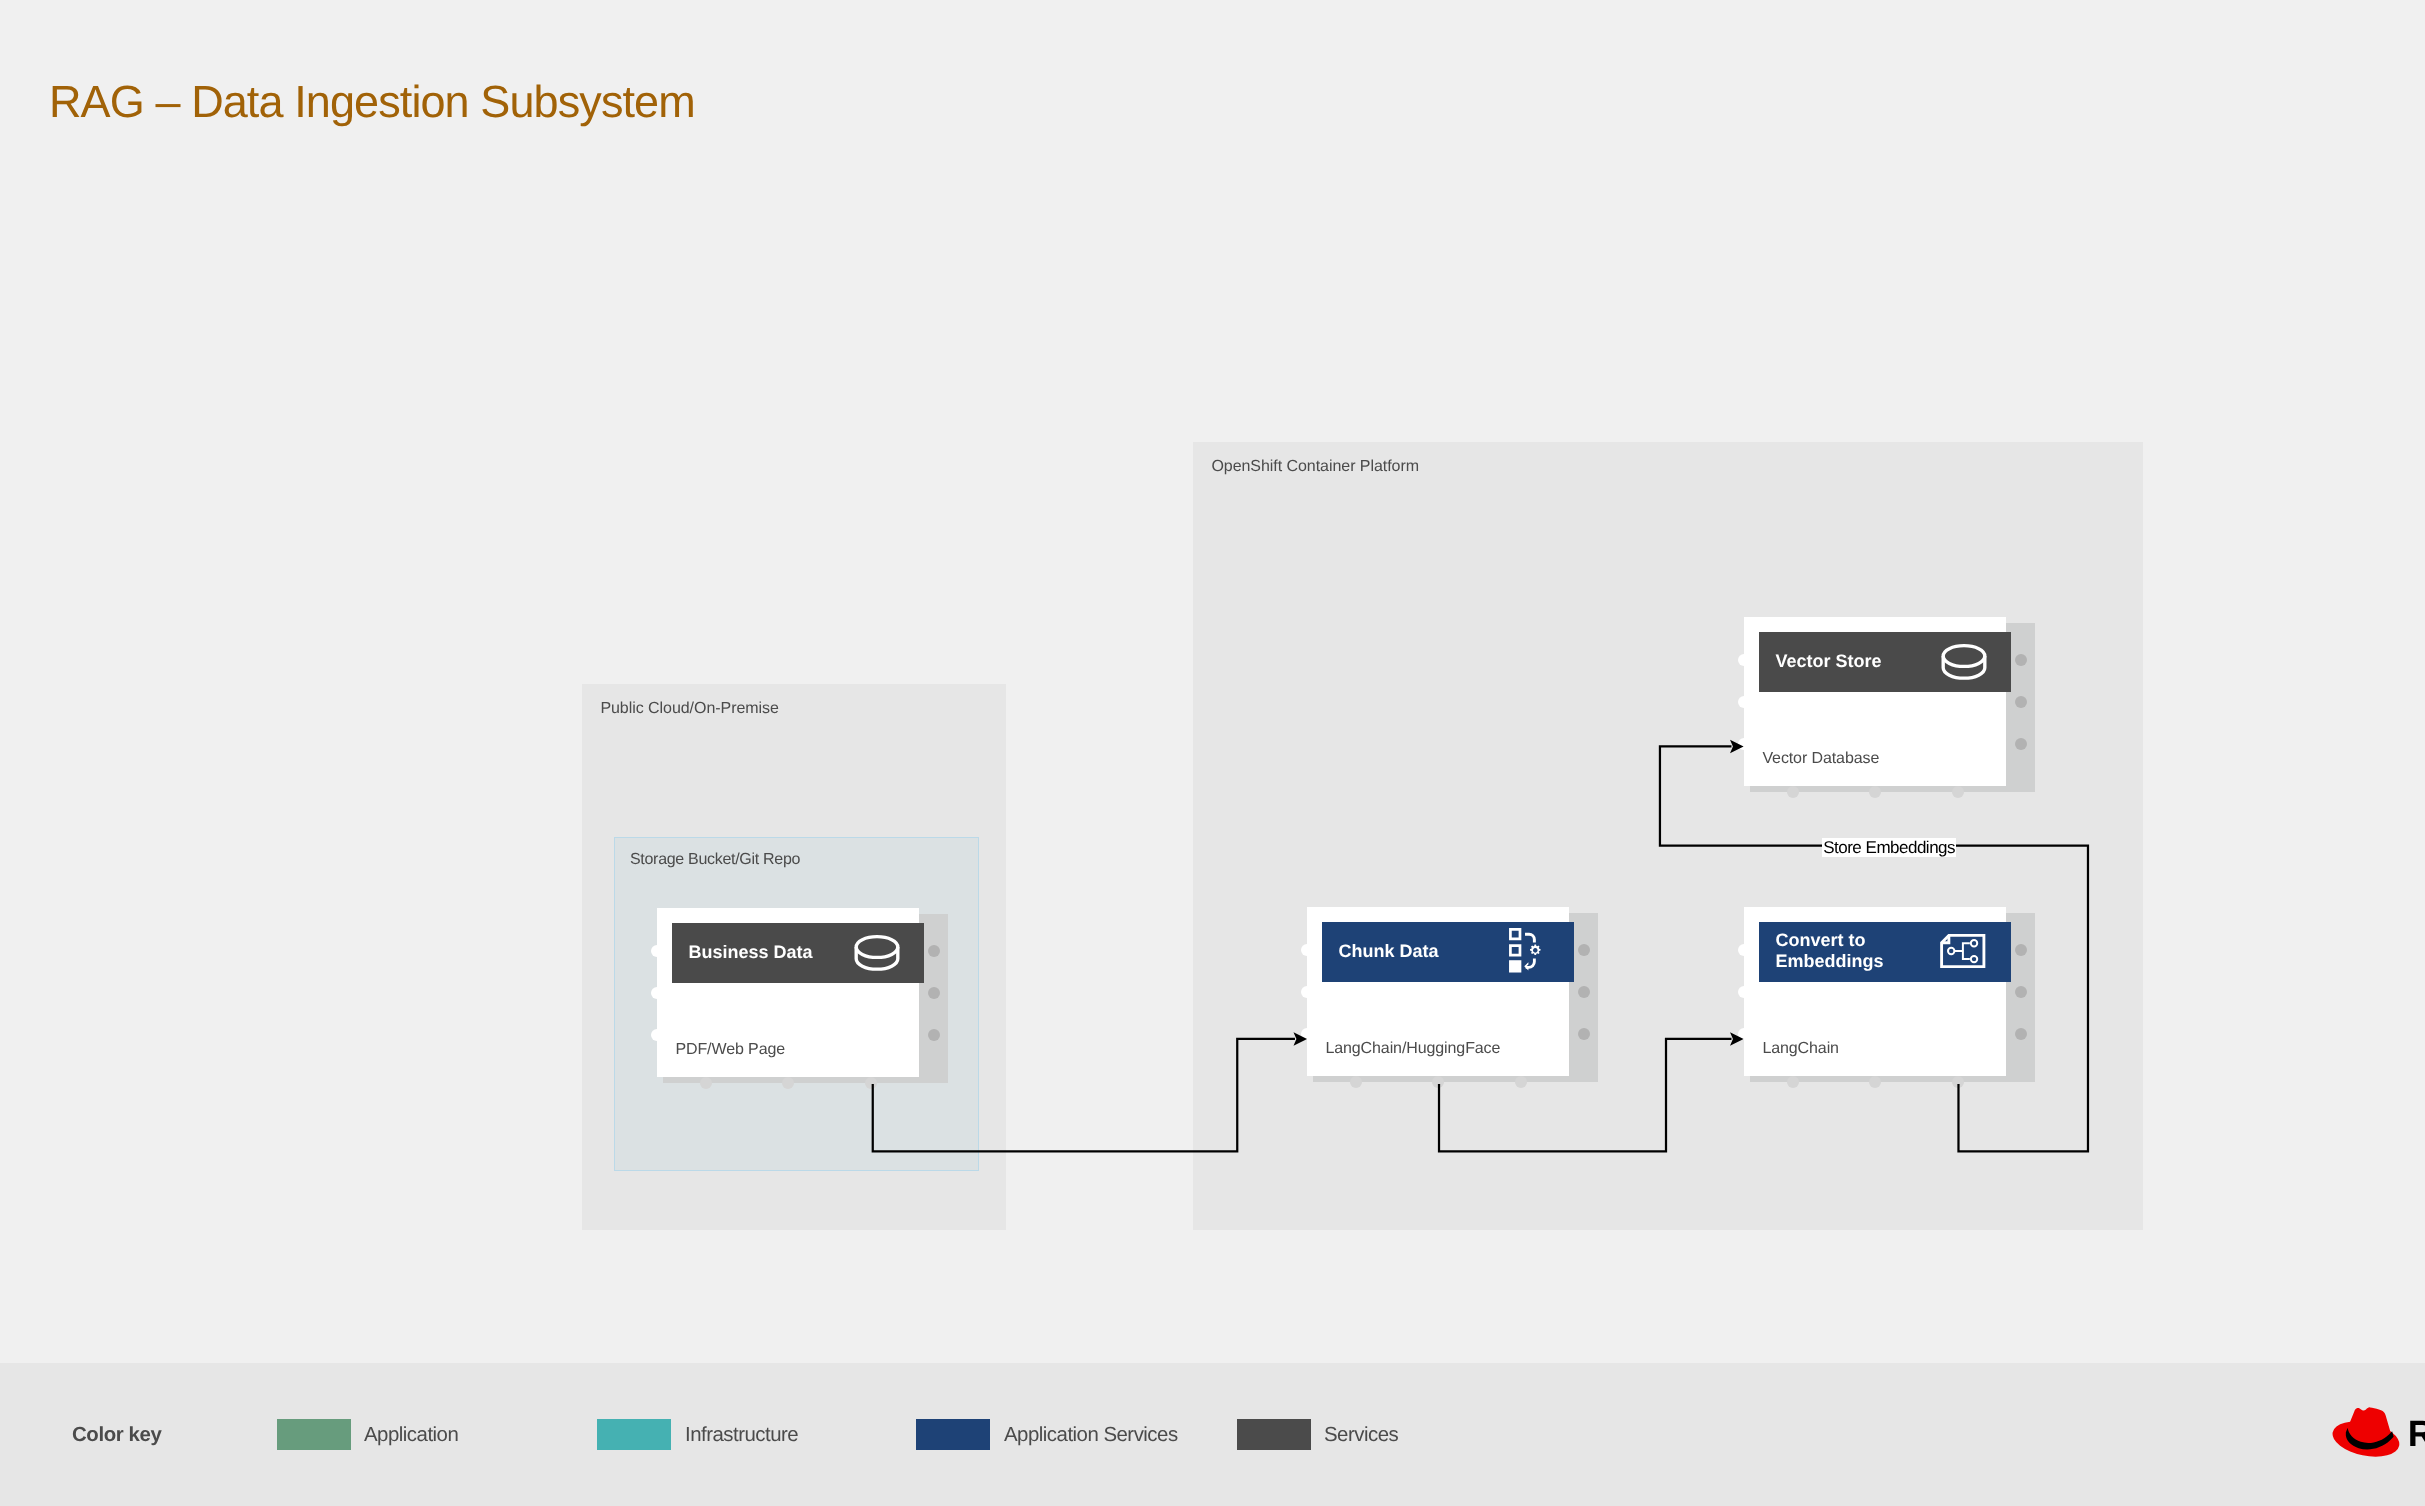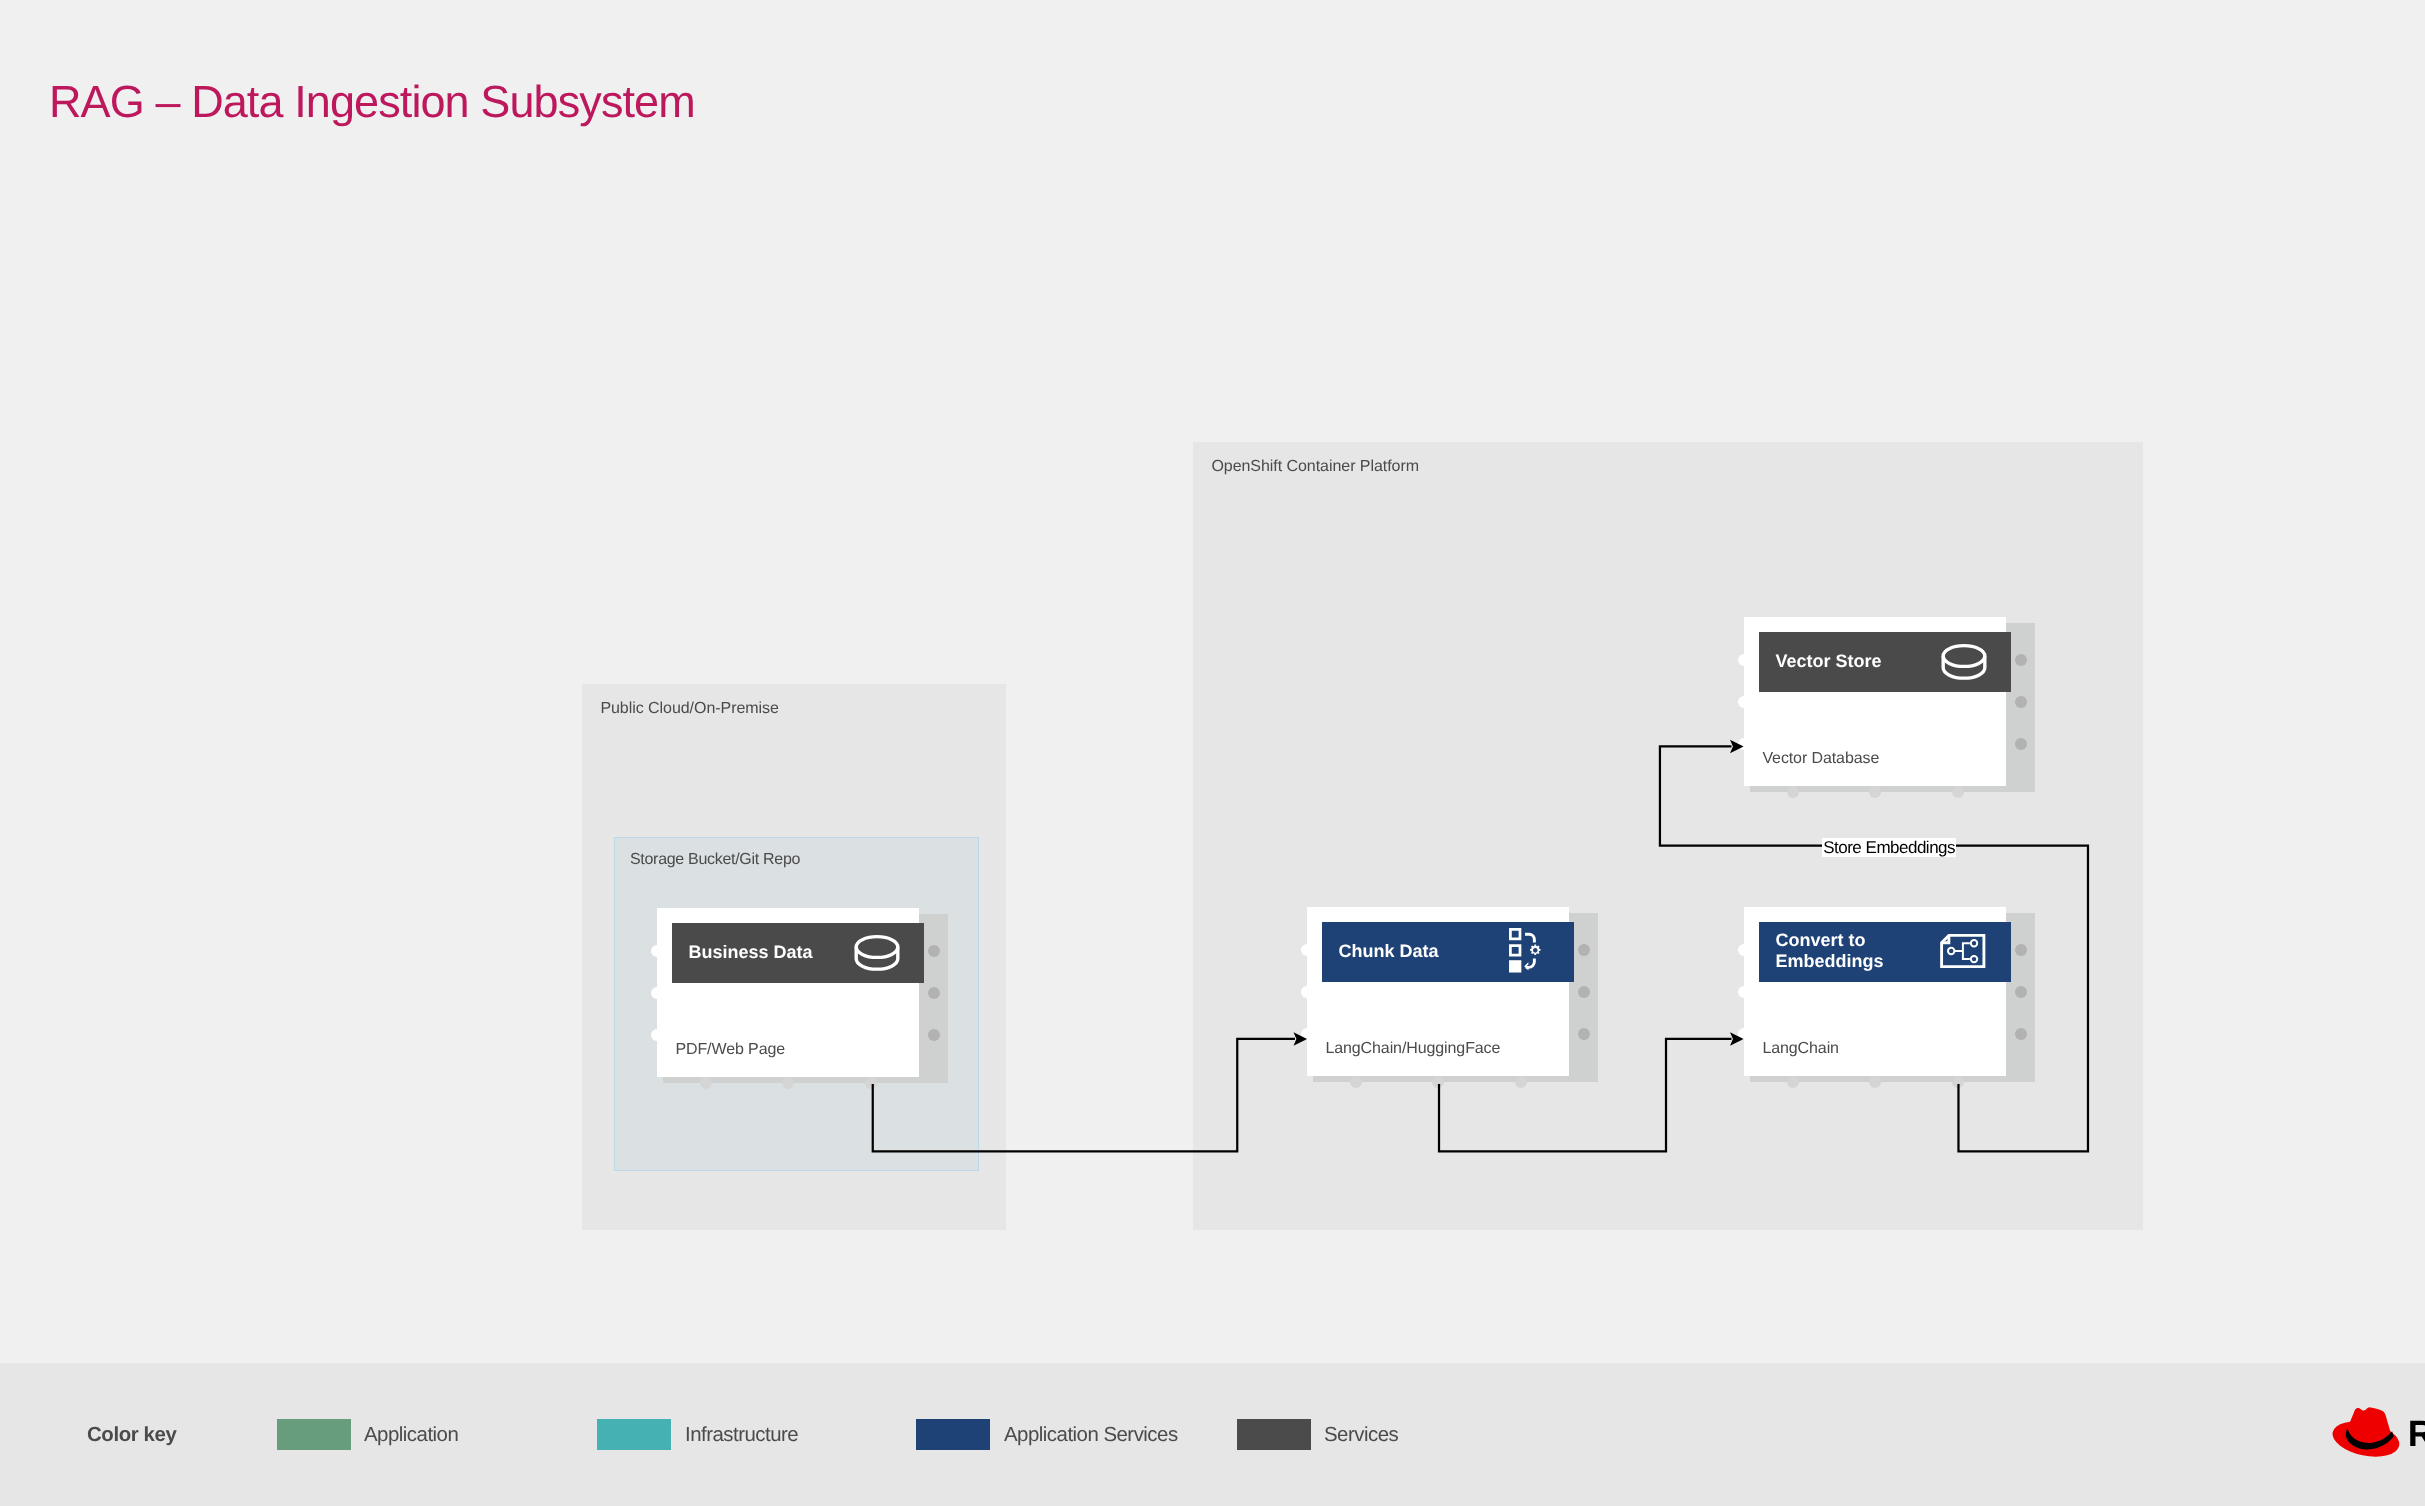--- a/index.html
+++ b/index.html
@@ -4,21 +4,21 @@
 <title>RAG - Data Ingestion Subsystem</title>
 <style>
   html,body{margin:0;padding:0;}
   body{width:2620px;height:1506px;position:relative;overflow:hidden;background:#f0f0f0;
        font-family:"Liberation Sans",sans-serif;
        -webkit-font-smoothing:antialiased;text-rendering:geometricPrecision;}
   .abs{position:absolute;}
 
   
   #page-title{position:absolute;left:49px;top:79px;font-size:45px;line-height:1;
-              color:#be185d;letter-spacing:-0.9px;white-space:nowrap;}
+              color:#a16207;letter-spacing:-0.9px;white-space:nowrap;}
 
   
   .zone{position:absolute;}
   .zone-label{position:absolute;font-size:16px;font-weight:normal;color:#4b4b4b;
               letter-spacing:-0.05px;white-space:nowrap;line-height:1;}
 
   #zone-public{left:582px;top:684px;width:424px;height:546px;background:#e6e6e6;}
   #zone-public .zone-label{left:18.4px;top:17px;}
 
   #zone-openshift{left:1193px;top:442px;width:950px;height:788px;background:#e6e6e6;}
@@ -41,21 +41,21 @@
   .node .sub{position:absolute;left:18.4px;top:134px;font-size:16px;line-height:1;
              color:#4b4b4b;letter-spacing:-0.1px;white-space:nowrap;}
 
   .node .dotL{position:absolute;left:-5.8px;width:12px;height:12px;border-radius:50%;background:#fff;}
   .node .dotR{position:absolute;left:271px;width:12px;height:12px;border-radius:50%;background:#b2b2b2;}
   .node .dotB{position:absolute;top:169px;width:12px;height:12px;border-radius:50%;background:#d5d5d5;}
 
   
   #footer{position:absolute;left:0;top:1363px;width:2620px;height:143px;background:#e6e6e6;}
   #legend-title{position:absolute;left:72px;top:1425px;font-size:20.4px;line-height:1;
-                font-weight:bold;color:#4b4b4b;letter-spacing:-0.4px;margin-left:15px;}
+                font-weight:bold;color:#4b4b4b;letter-spacing:-0.4px;}
   .swatch{position:absolute;width:74px;height:31px;top:1419px;}
   .legend-label{position:absolute;font-size:20.4px;line-height:1;color:#4b4b4b;
                 top:1425px;letter-spacing:-0.5px;white-space:nowrap;}
 
   
   #edges{position:absolute;left:0;top:0;width:2620px;height:1506px;z-index:5;pointer-events:none;}
   .edge-label{z-index:6;}
   .edge-label{position:absolute;font-size:17px;line-height:1;color:#000;background:#fff;
               letter-spacing:-0.5px;white-space:nowrap;padding:1px 1.2px;}
 </style>

